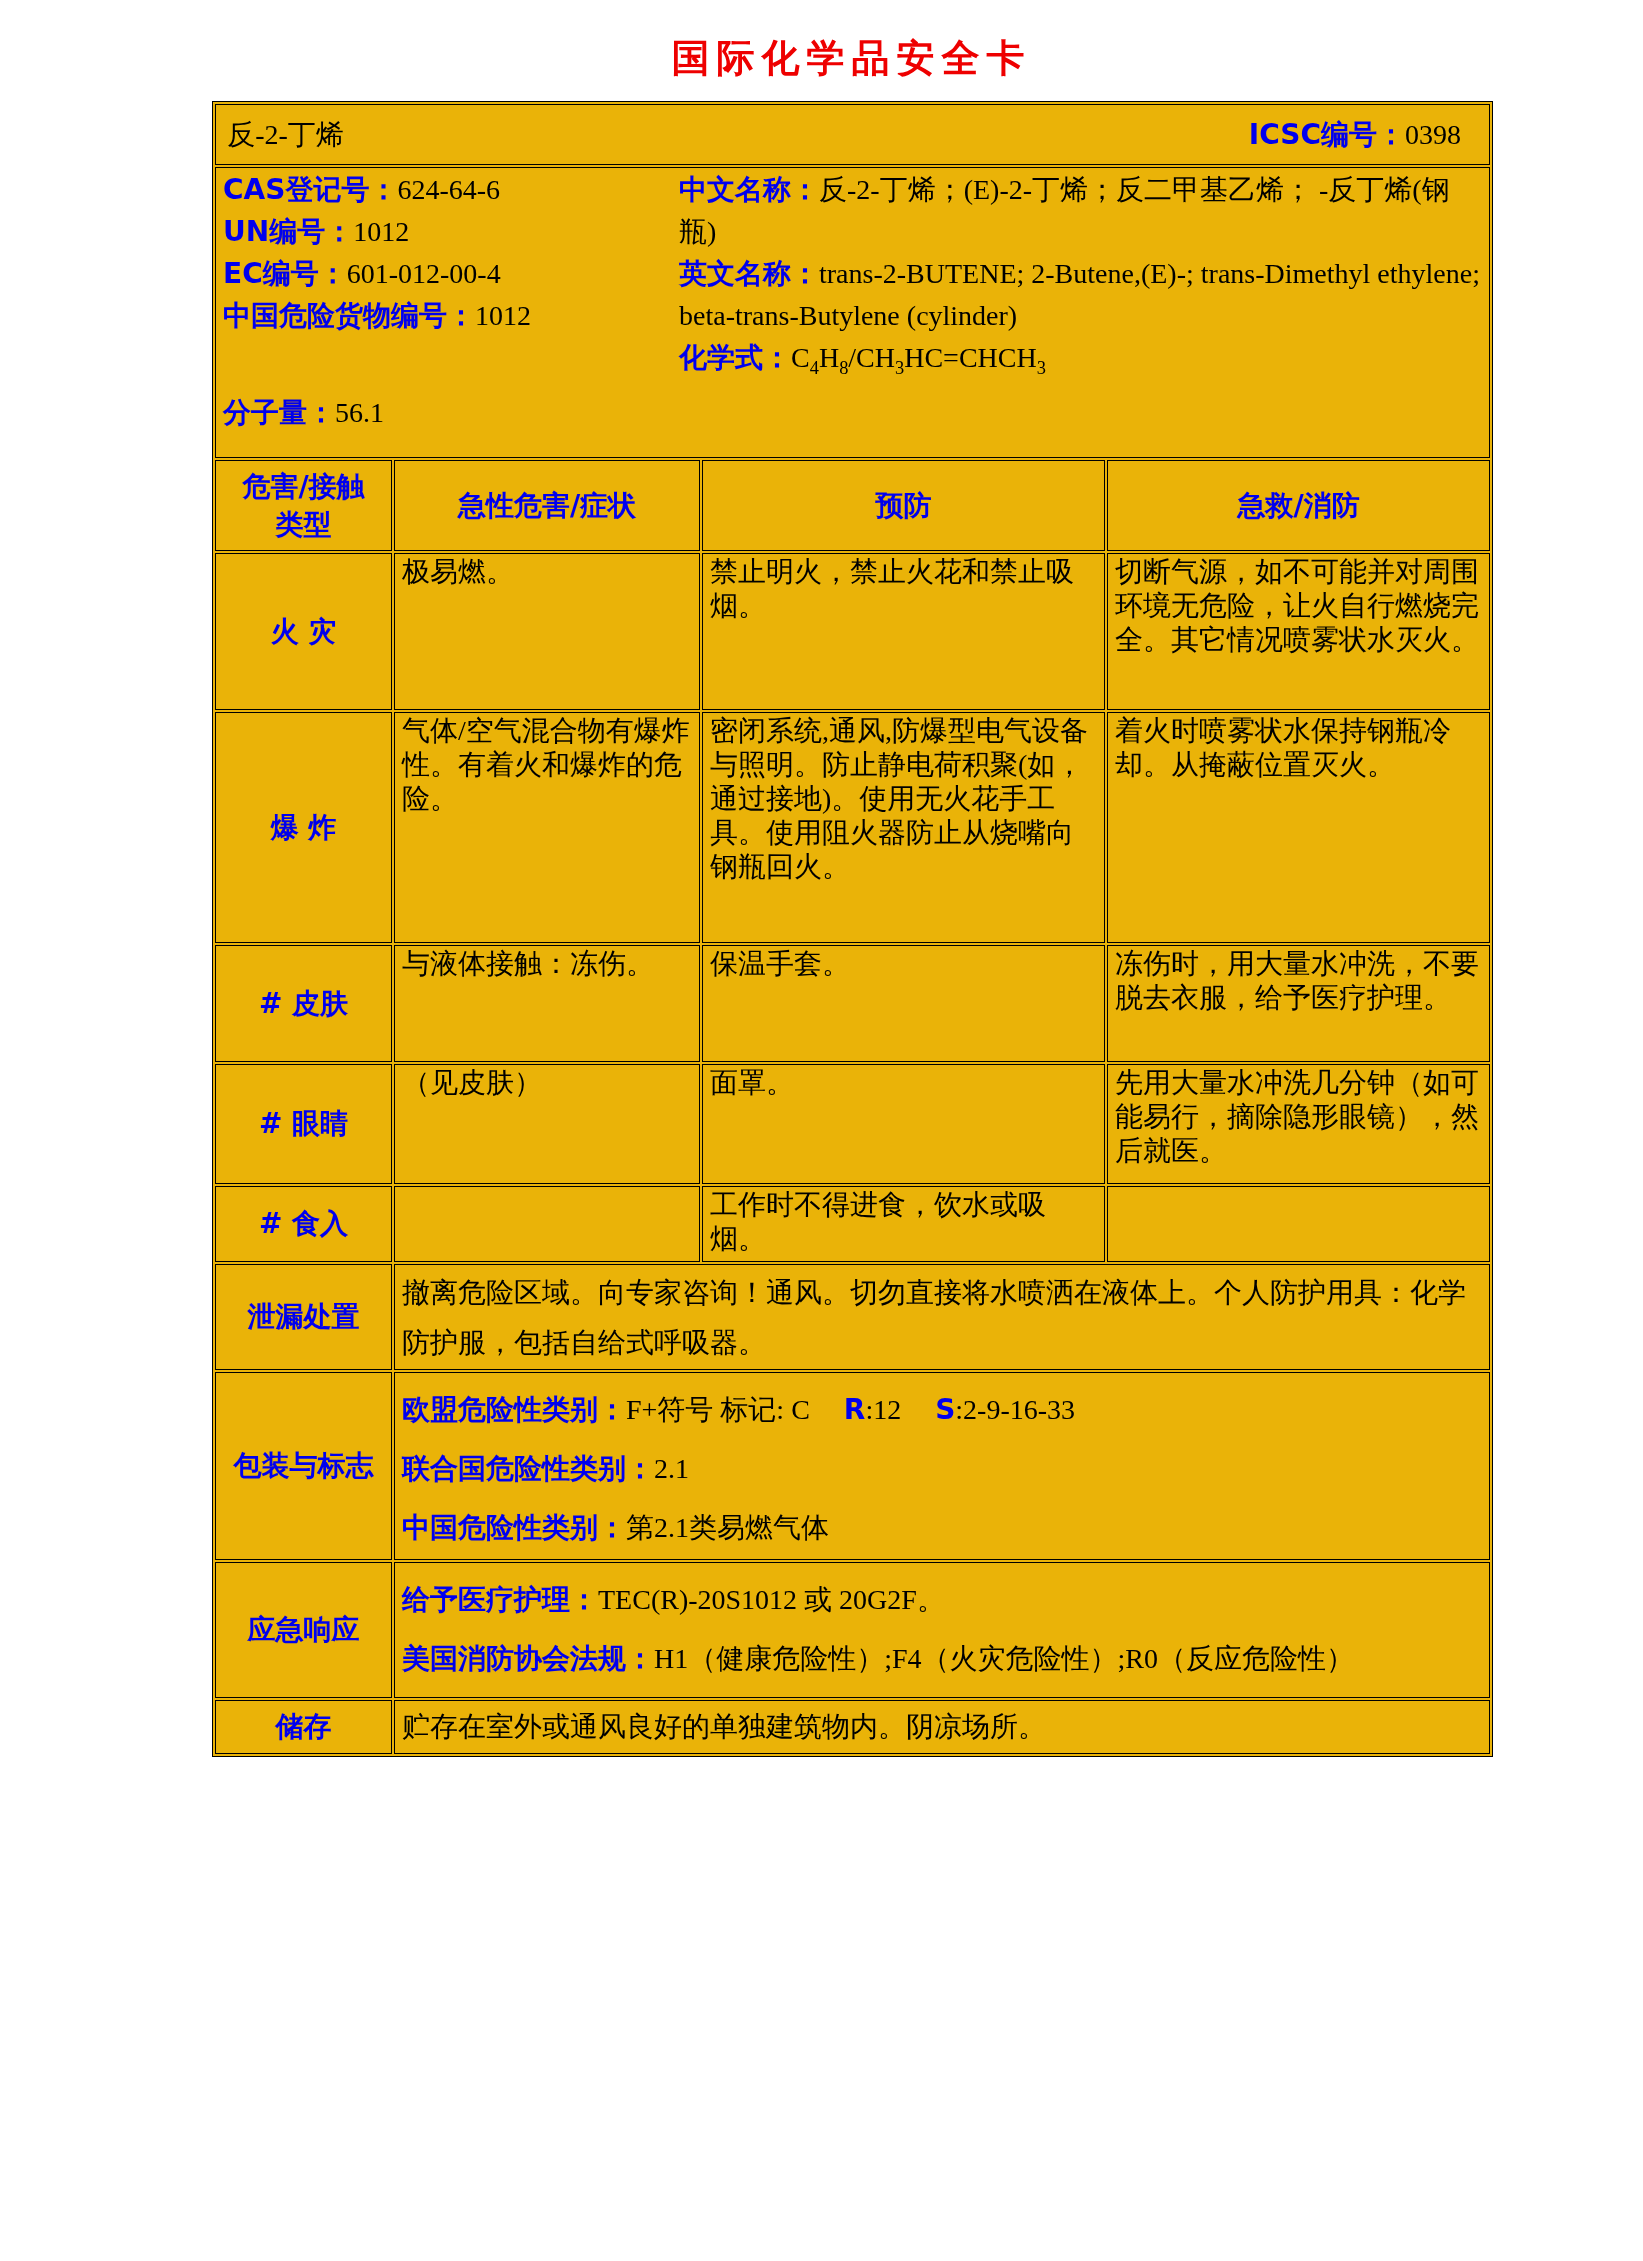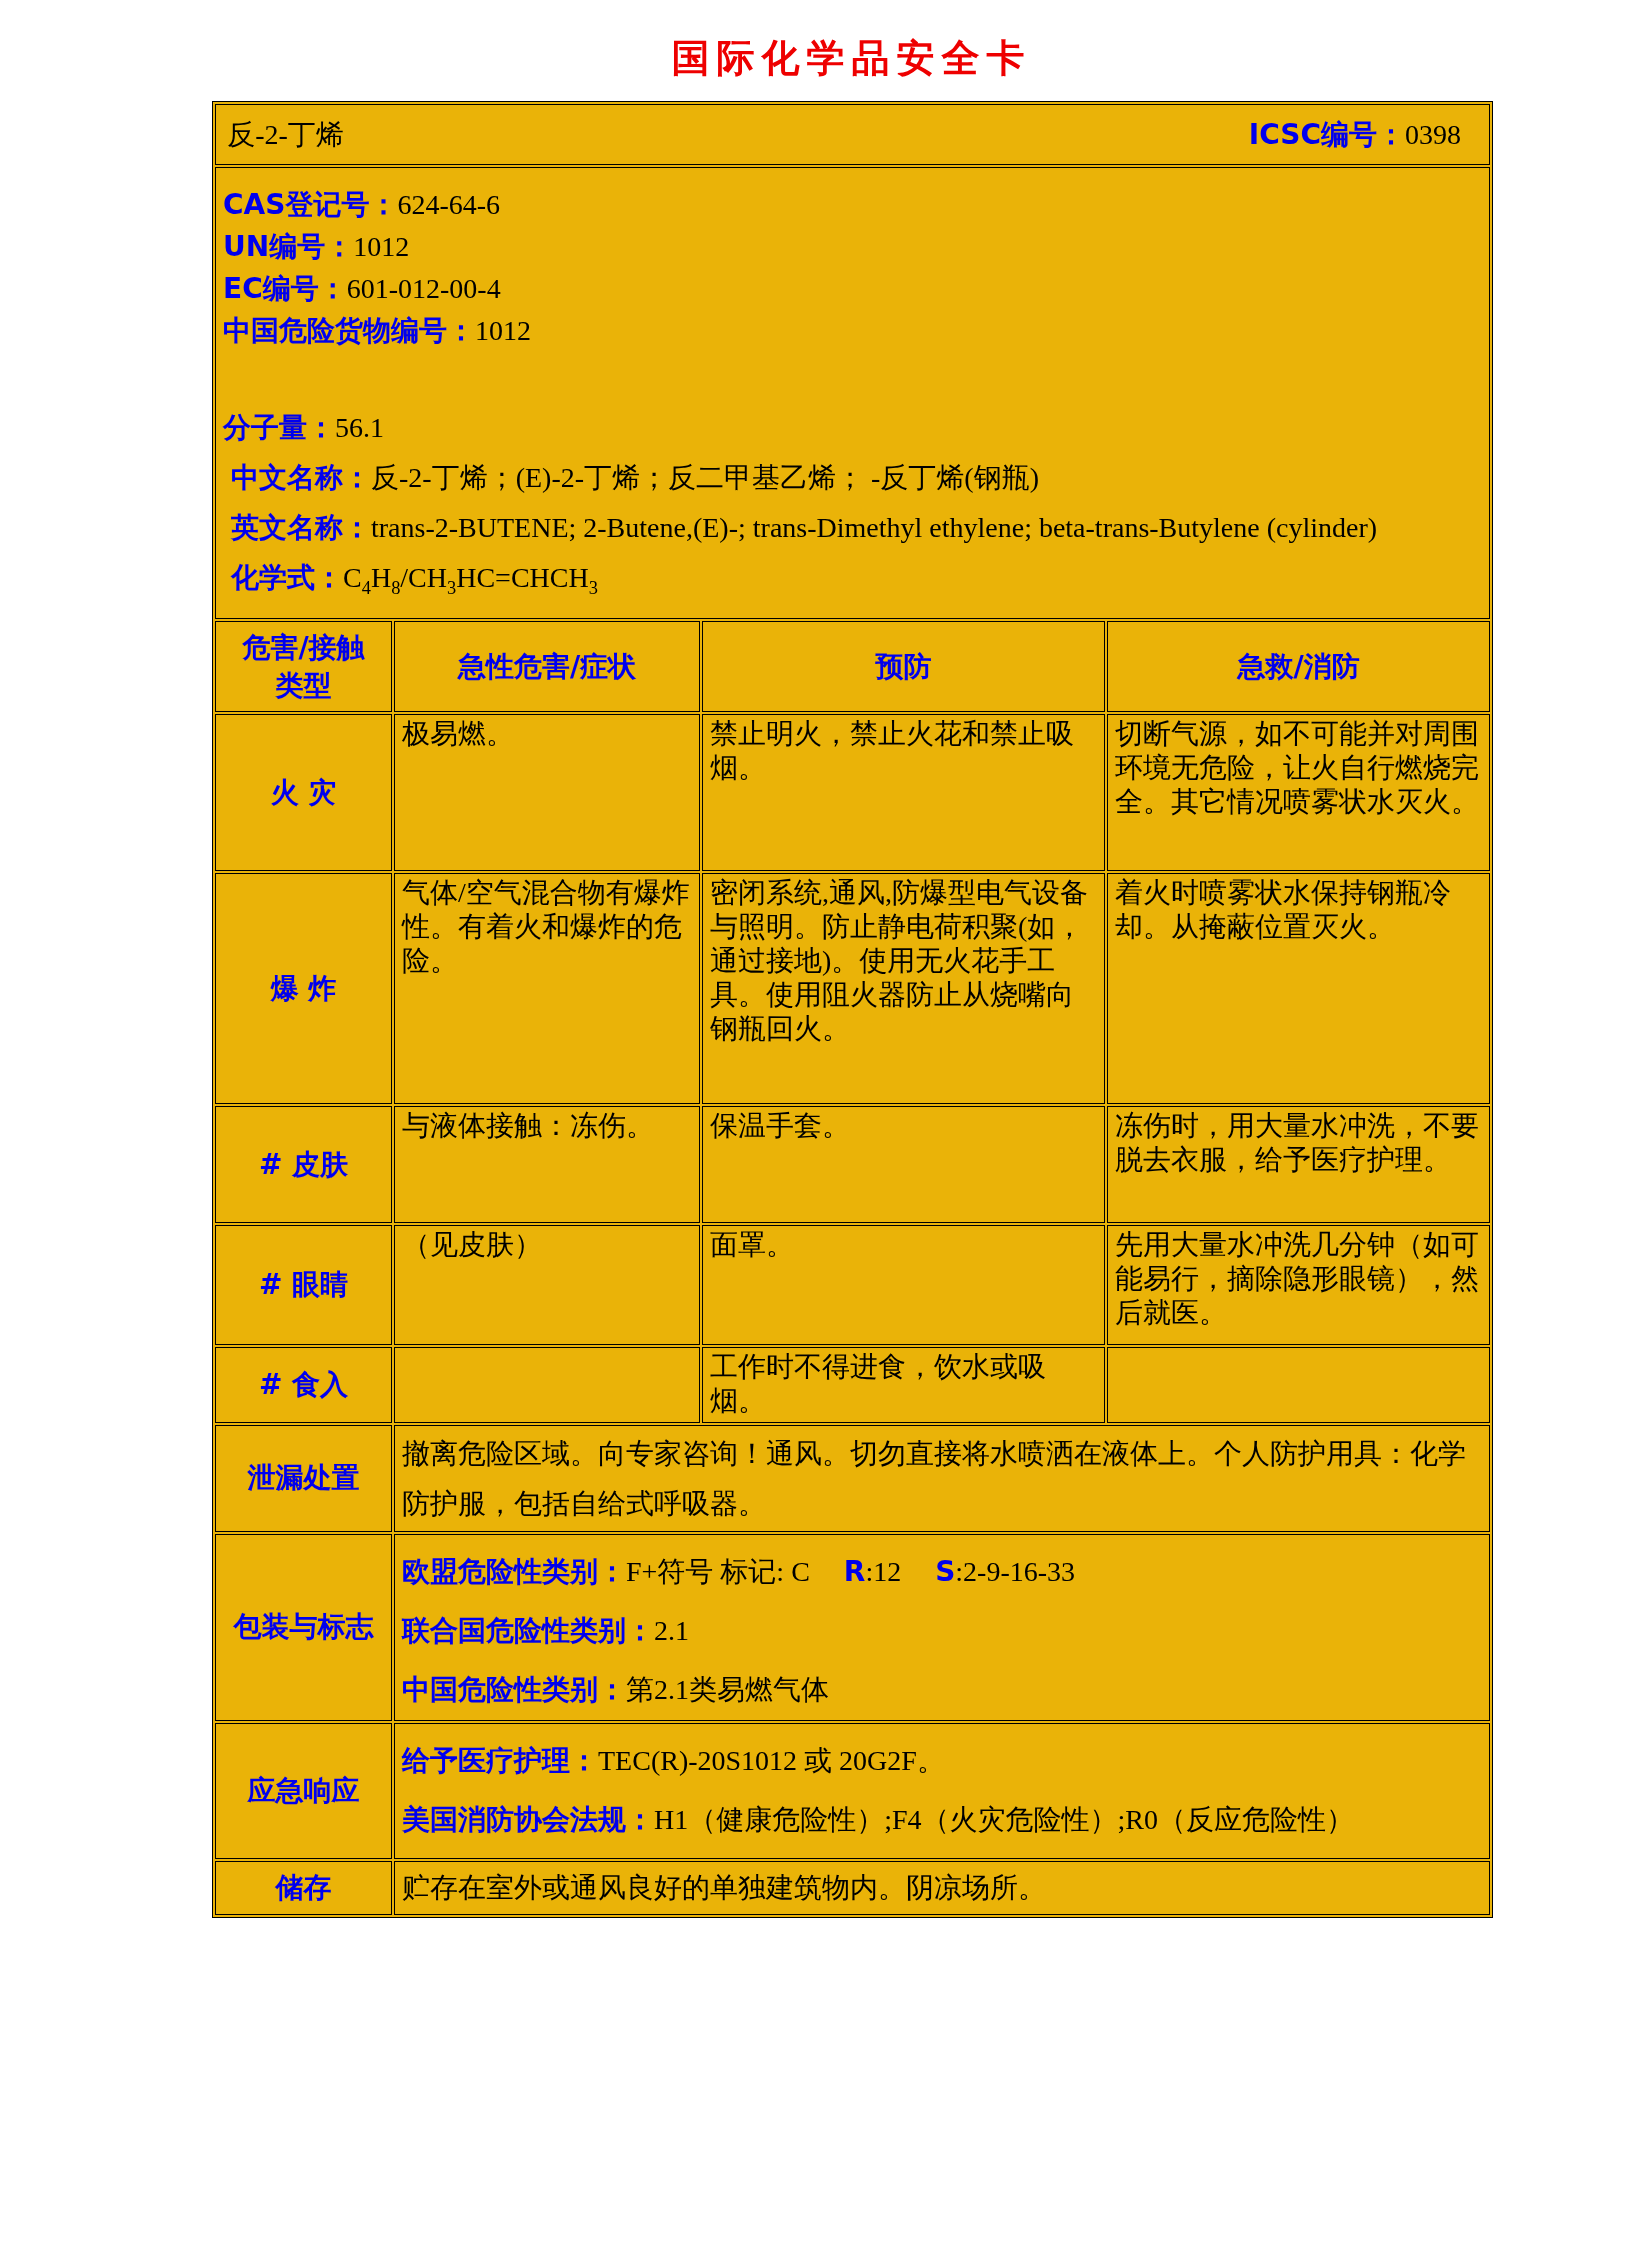--- a/index.html
+++ b/index.html
@@ -25,26 +25,26 @@
     padding:1.4px 7px; vertical-align:top; overflow:hidden;
   }
   .lbl {
     color:#0000ee;
     font-family:"DejaVu Sans","Liberation Sans",sans-serif;
     font-weight:bold;
   }
   
   .row1 { display:flex; justify-content:space-between; align-items:center; height:100%; padding:0 21px 0 4.2px; }
   
-  .info-flex { display:flex; padding-top:15px;flex-direction:column; }
+  .info-flex { display:flex; padding-top:0; }
   .info-left  { width:456px; line-height:42px; }
   .info-left div { white-space:nowrap; }
   .mt-mol { margin-top:55px; }
   .info-right { flex:1; line-height:42px; }
-  .info-right p { margin:8px; }
+  .info-right p { margin:0; }
   .p-en { margin-top:28px; }
   sub { font-size:18.4px; }
   
   td.headcell {
     vertical-align:middle; text-align:center;
     color:#0000ee; font-family:"DejaVu Sans","Liberation Sans",sans-serif;
     font-weight:bold;
   }
   td.firstcol { white-space:pre-line; }
   td.typecell {

